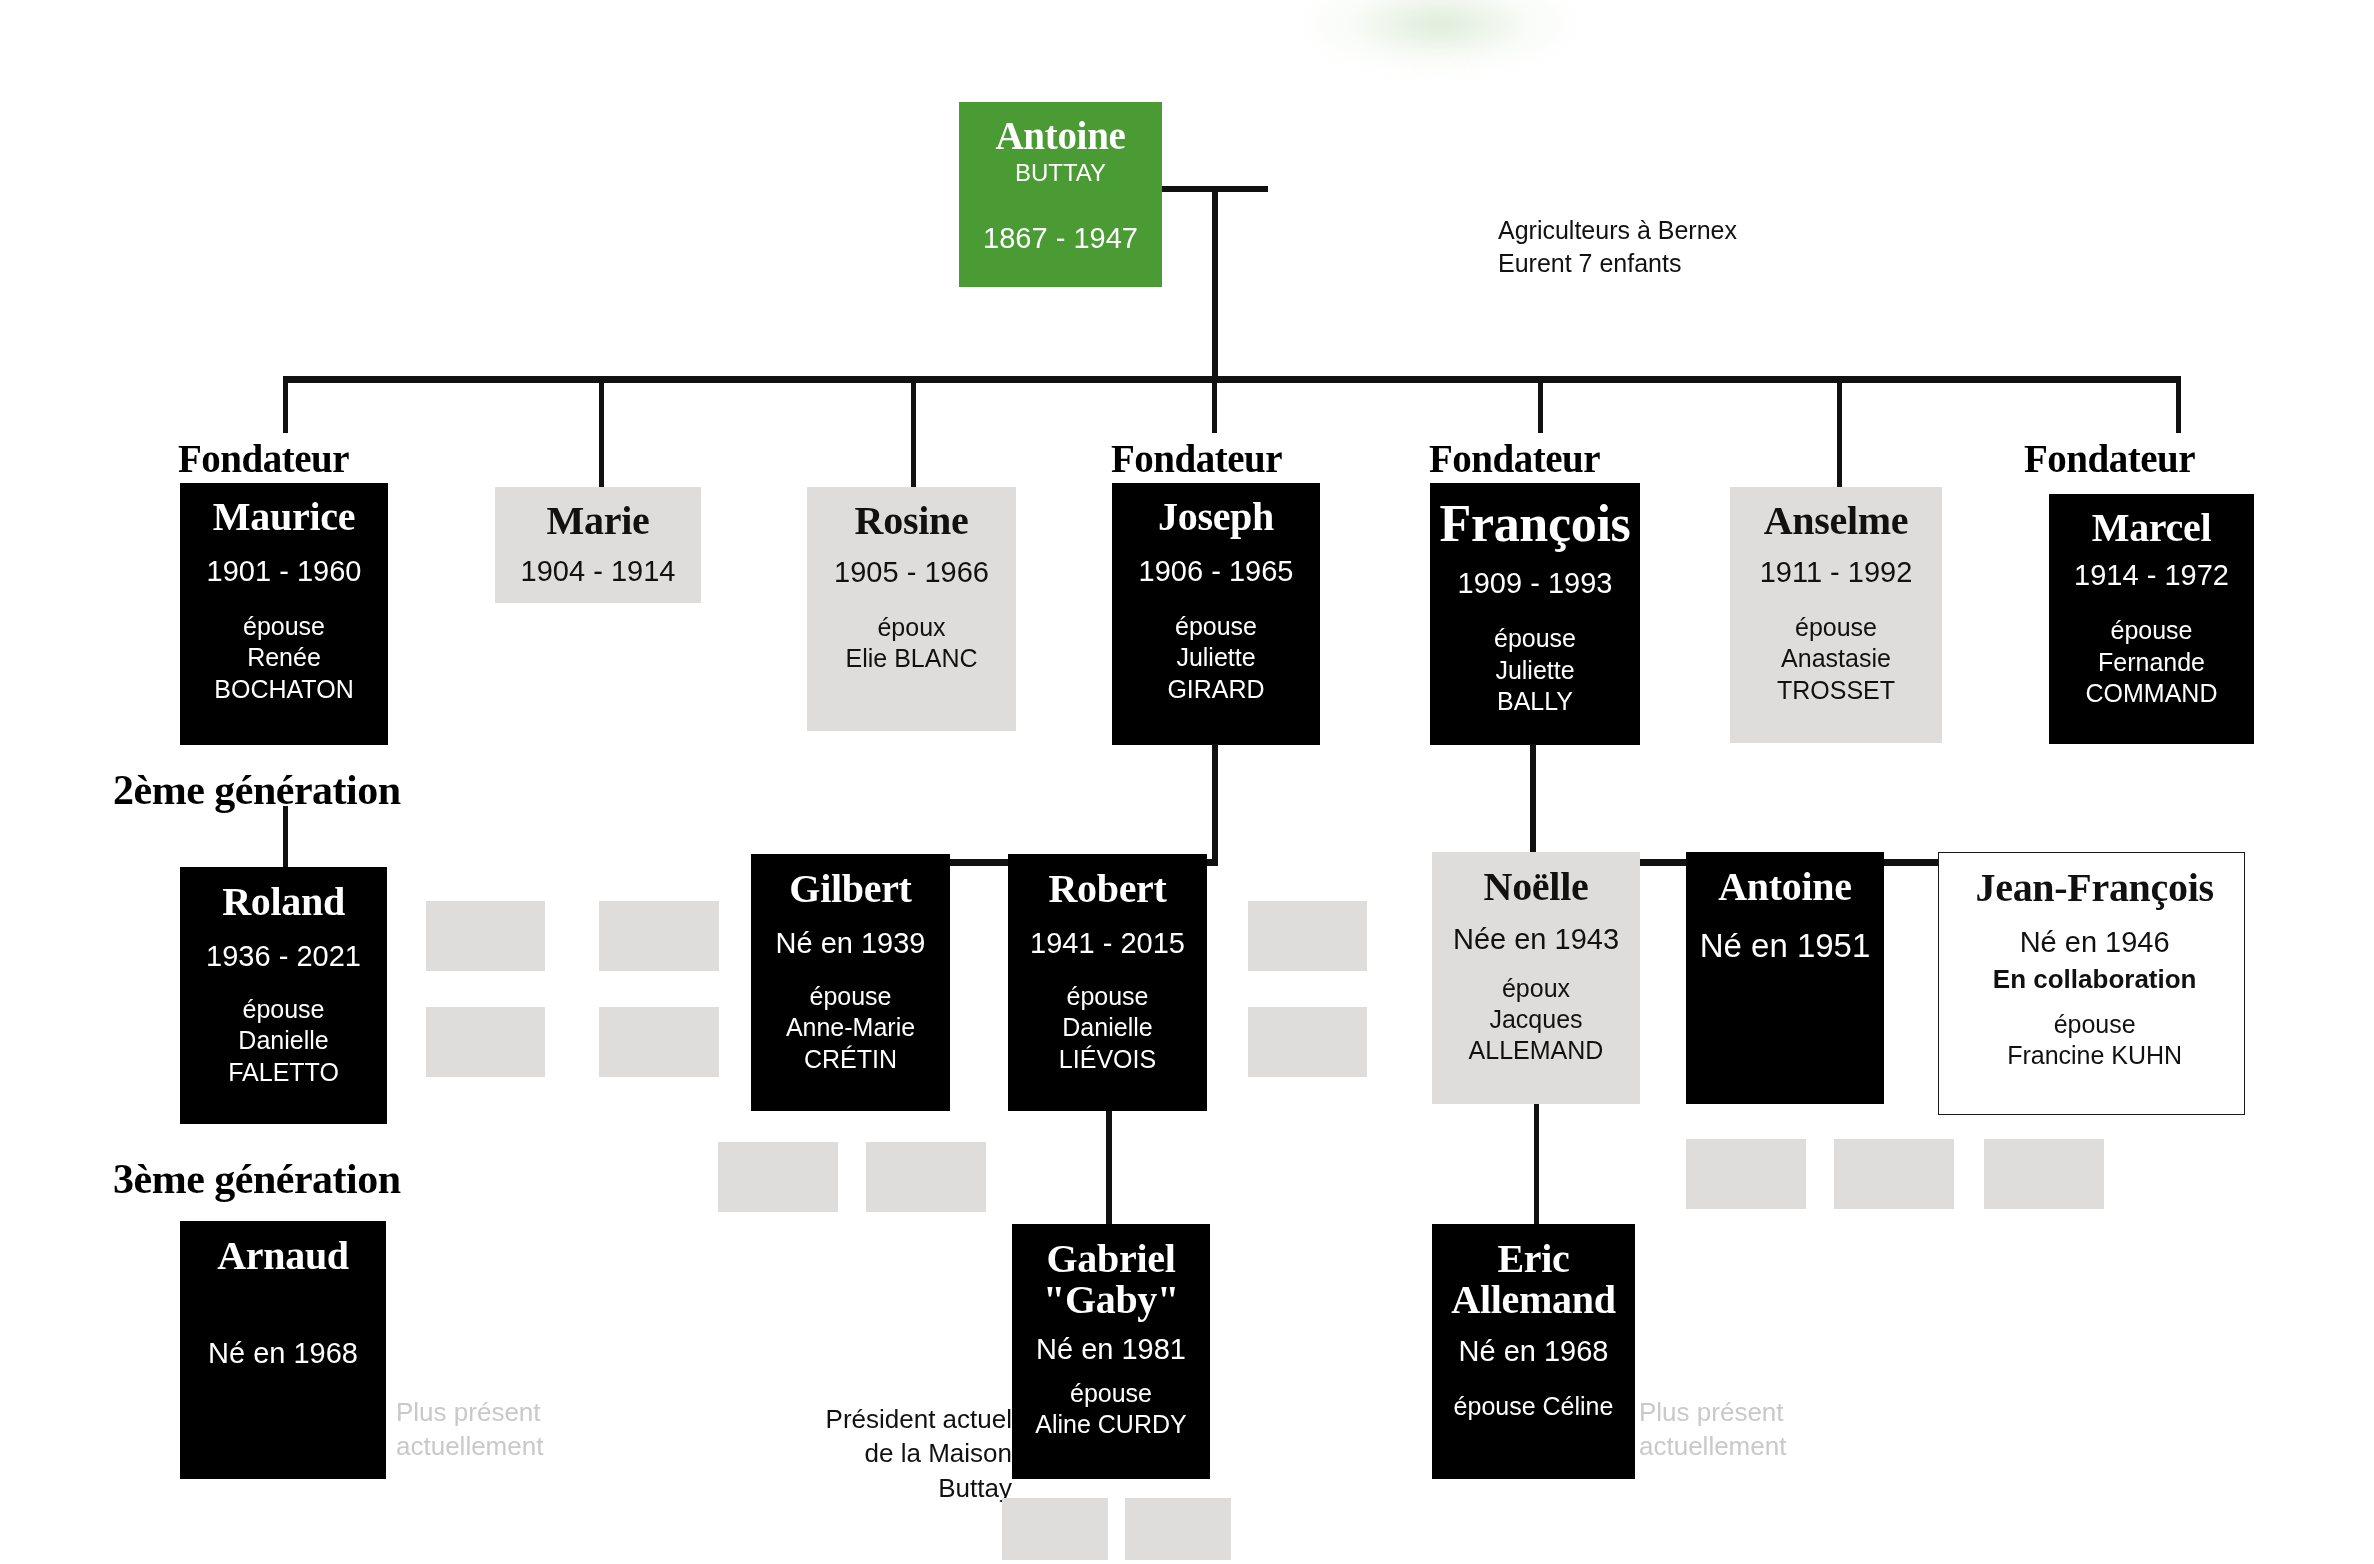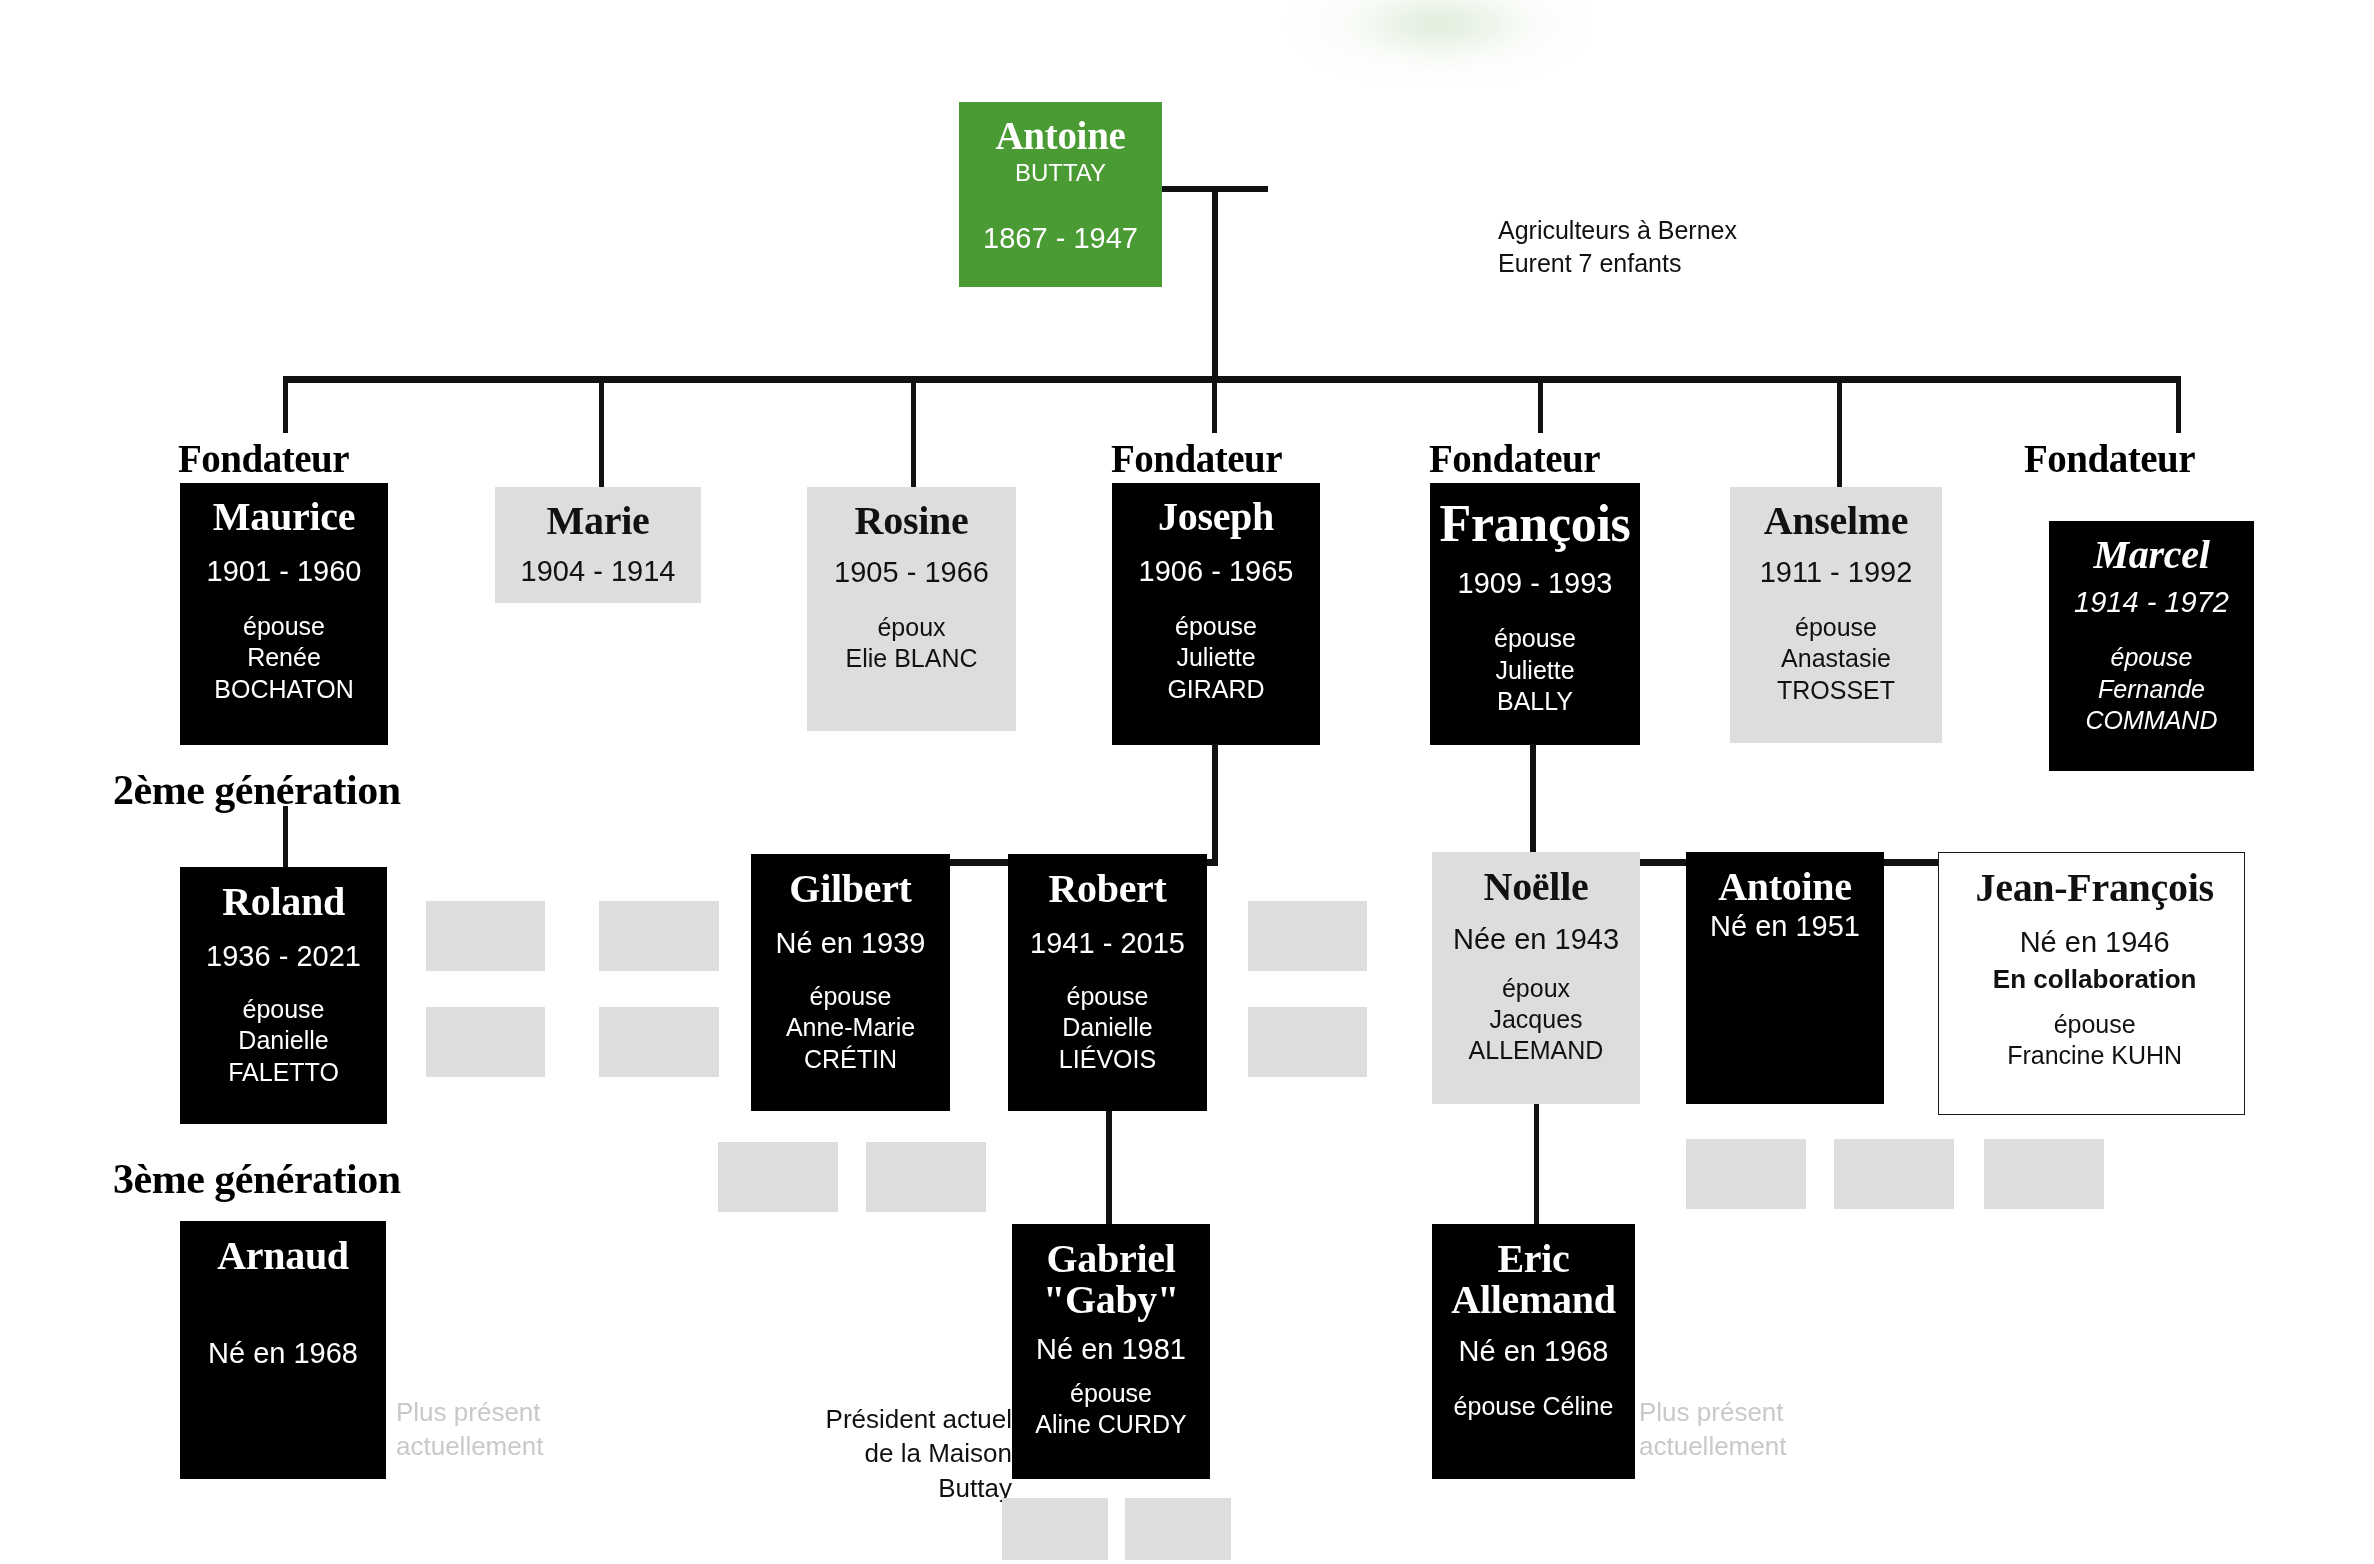--- a/index.html
+++ b/index.html
@@ -155,21 +155,21 @@
   </div>
 
   <div class="card gry" style="left:1730px;top:487px;width:212px;height:256px;">
     <div class="nm" style="font-size:40px;margin-top:3.9px;">Anselme</div>
     <div class="dt" style="font-size:29px;margin-top:14.5px;">1911 - 1992</div>
     <div class="sp" style="font-size:25px;margin-top:23px;">épouse</div>
     <div class="sp" style="font-size:25px;white-space:pre-line;">Anastasie
 TROSSET</div>
   </div>
 
-  <div class="card blk" style="left:2049px;top:521px;width:205px;height:250px;font-style:italic;">
+  <div class="card blk" style="left:2049px;top:494px;width:205px;height:250px;">
     <div class="nm" style="font-size:40px;margin-top:4.8px;">Marcel</div>
     <div class="dt" style="font-size:29px;margin-top:9.7px;">1914 - 1972</div>
     <div class="sp" style="font-size:25px;margin-top:23px;">épouse</div>
     <div class="sp" style="font-size:25px;white-space:pre-line;">Fernande
 COMMAND</div>
   </div>
 
   <div class="gentitle" style="left:113px;top:766px;font-size:42px;">2ème génération</div>
 
   <div class="ln" style="left:283px;top:806px;width:4.8px;height:63px;"></div>
@@ -211,21 +211,21 @@
   <div class="card gry" style="left:1432px;top:852px;width:208px;height:252px;">
     <div class="nm" style="font-size:40px;margin-top:5.8px;">Noëlle</div>
     <div class="dt" style="font-size:29px;margin-top:14.5px;">Née en 1943</div>
     <div class="sp" style="font-size:25px;margin-top:16.4px;">époux</div>
     <div class="sp" style="font-size:25px;white-space:pre-line;">Jacques
 ALLEMAND</div>
   </div>
 
   <div class="card blk" style="left:1686px;top:852px;width:198px;height:252px;">
     <div class="nm" style="font-size:40px;margin-top:5.8px;">Antoine</div>
-    <div class="dt" style="font-size:29px;margin-top:2px;">Né en 1951</div>
+    <div class="dt" style="font-size:33px;margin-top:19px;">Né en 1951</div>
   </div>
 
   <div class="card wht" style="left:1938px;top:852px;width:307px;height:263px;">
     <div class="nm" style="font-size:40px;margin-top:5.8px;">Jean-François</div>
     <div class="dt" style="font-size:29px;margin-top:16.4px;">Né en 1946</div>
     <div class="sp bold" style="font-size:26px;margin-top:3.9px;">En collaboration</div>
     <div class="sp" style="font-size:25px;margin-top:13.5px;">épouse</div>
     <div class="sp" style="font-size:25px;white-space:pre-line;">Francine KUHN</div>
   </div>
 

